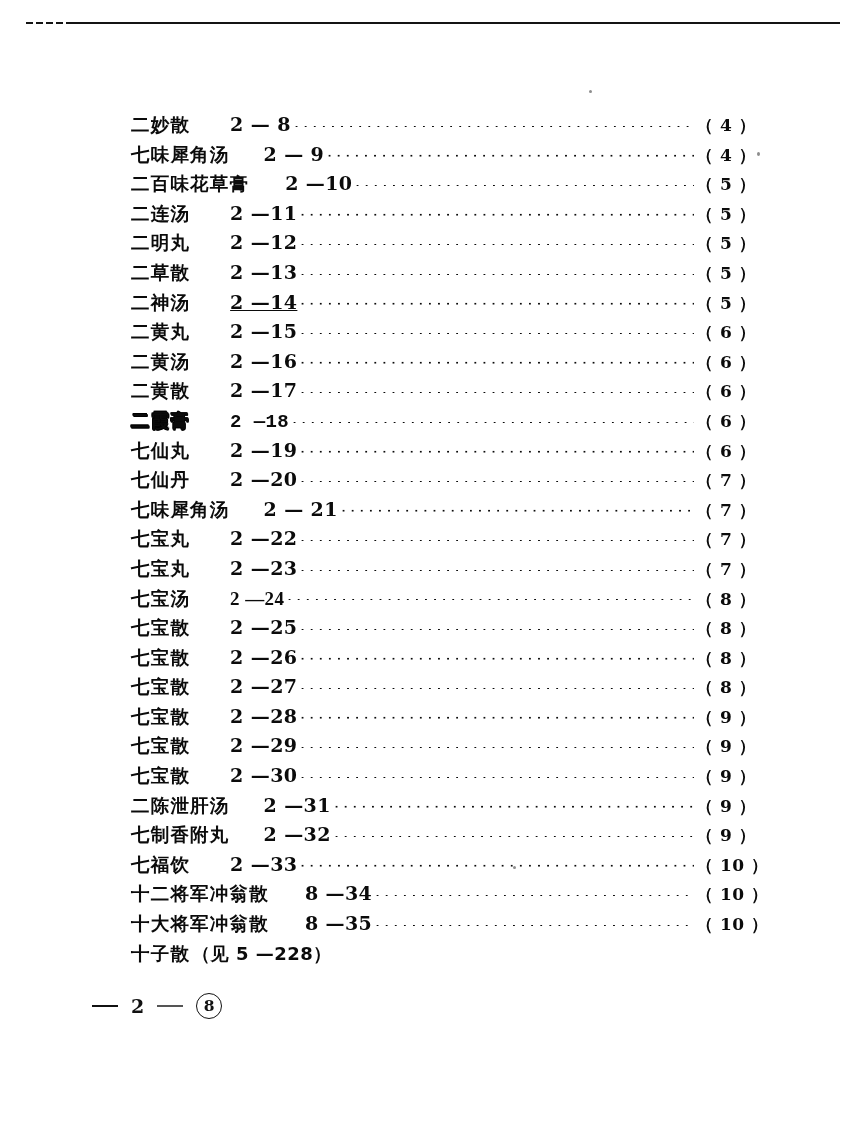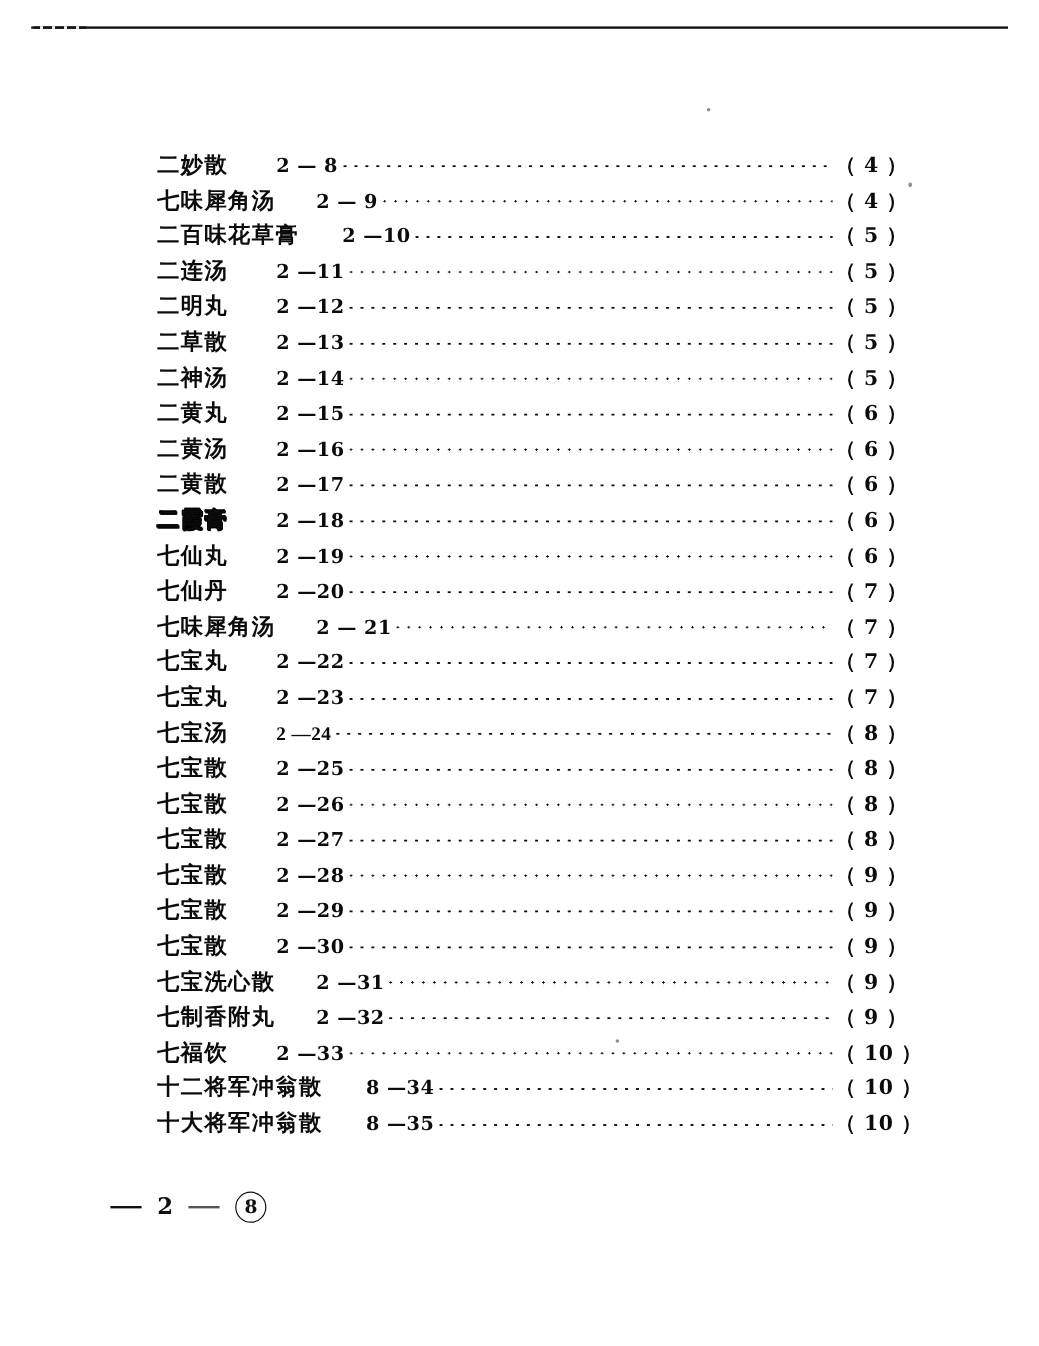--- a/index.html
+++ b/index.html
@@ -44,21 +44,20 @@
       #ffffff 7px, #ffffff 10px
     );
   }
 
   
   .index-list {
     position: absolute;
     left: 0;
     top: 112px;
     width: 866px;
-    margin-top: 12px;
   }
   .entry {
     position: relative;
     height: 29.6px;
     display: flex;
     align-items: baseline;
     padding-left: 131px;
     padding-right: 96px;
     white-space: nowrap;
   }
@@ -74,21 +73,21 @@
   
   .ent-name.smudge {
     text-shadow:
       0.7px 0 0 #000, -0.7px 0 0 #000,
       0 0.7px 0 #000, 0 -0.7px 0 #000,
       0.7px 0.7px 0 #000, -0.7px -0.7px 0 #000;
   }
 
   .ent-code {
     font-family: "DejaVu Serif", serif;
-    font-size: 16px;
+    font-size: 19px;
     font-weight: 600;
     color: #0b0b0b;
     flex: 0 0 auto;
     letter-spacing: 0.4px;
   }
 
   .leader {
     flex: 1 1 auto;
     height: 1em;
     position: relative;
@@ -224,21 +223,21 @@
       <span class="ent-page">（ 5 ）</span>
     </div>
     <div class="entry">
       <span class="ent-name">二草散</span>
       <span class="ent-code" style="margin-left: 40px;">2 —13</span>
       <span class="leader"></span>
       <span class="ent-page">（ 5 ）</span>
     </div>
     <div class="entry">
       <span class="ent-name">二神汤</span>
-      <span class="ent-code" style="margin-left: 40px;">2 —14</span>
+      <span class="ent-code" style="margin-left: 40px; text-decoration: underline;">2 —14</span>
       <span class="leader"></span>
       <span class="ent-page">（ 5 ）</span>
     </div>
     <div class="entry">
       <span class="ent-name">二黄丸</span>
       <span class="ent-code" style="margin-left: 40px; text-align: center;">2 —15</span>
       <span class="leader"></span>
       <span class="ent-page">（ 6 ）</span>
     </div>
     <div class="entry">
@@ -248,21 +247,21 @@
       <span class="ent-page">（ 6 ）</span>
     </div>
     <div class="entry">
       <span class="ent-name">二黄散</span>
       <span class="ent-code" style="margin-left: 40px; text-align: center;">2 —17</span>
       <span class="leader"></span>
       <span class="ent-page">（ 6 ）</span>
     </div>
     <div class="entry">
       <span class="ent-name smudge">二霞膏</span>
-      <span class="ent-code" style="margin-left: 40px;">2 —18</span>
+      <span class="ent-code" style="margin-left: 40px; font-family: Liberation Mono, monospace;">2 —18</span>
       <span class="leader"></span>
       <span class="ent-page">（ 6 ）</span>
     </div>
     <div class="entry">
       <span class="ent-name">七仙丸</span>
       <span class="ent-code" style="margin-left: 40px;">2 —19</span>
       <span class="leader"></span>
       <span class="ent-page">（ 6 ）</span>
     </div>
     <div class="entry">
@@ -325,21 +324,21 @@
       <span class="leader"></span>
       <span class="ent-page">（ 9 ）</span>
     </div>
     <div class="entry">
       <span class="ent-name">七宝散</span>
       <span class="ent-code" style="margin-left: 40px;">2 —30</span>
       <span class="leader"></span>
       <span class="ent-page">（ 9 ）</span>
     </div>
     <div class="entry">
-      <span class="ent-name">七宝洗心散</span>
+      <span class="ent-name">二陈泄肝汤</span>
       <span class="ent-code" style="margin-left: 34px;">2 —31</span>
       <span class="leader"></span>
       <span class="ent-page">（ 9 ）</span>
     </div>
     <div class="entry">
       <span class="ent-name">七制香附丸</span>
       <span class="ent-code" style="margin-left: 34px;">2 —32</span>
       <span class="leader"></span>
       <span class="ent-page">（ 9 ）</span>
     </div>
@@ -353,20 +352,24 @@
       <span class="ent-name">十二将军冲翁散</span>
       <span class="ent-code" style="margin-left: 36px;">8 —34</span>
       <span class="leader"></span>
       <span class="ent-page">（ 10 ）</span>
     </div>
     <div class="entry">
       <span class="ent-name">十大将军冲翁散</span>
       <span class="ent-code" style="margin-left: 36px;">8 —35</span>
       <span class="leader"></span>
       <span class="ent-page">（ 10 ）</span>
+    </div>
+    <div class="entry xref">
+      <span class="ent-name">十子散</span>
+      <span class="ent-ref">（见 5 —228）</span>
     </div>
   </div>
 
 <div class="footer">
   <span class="dash"></span>
   <span>2</span>
   <span class="dash faint"></span>
   <span class="circled">8</span>
 </div>
 

